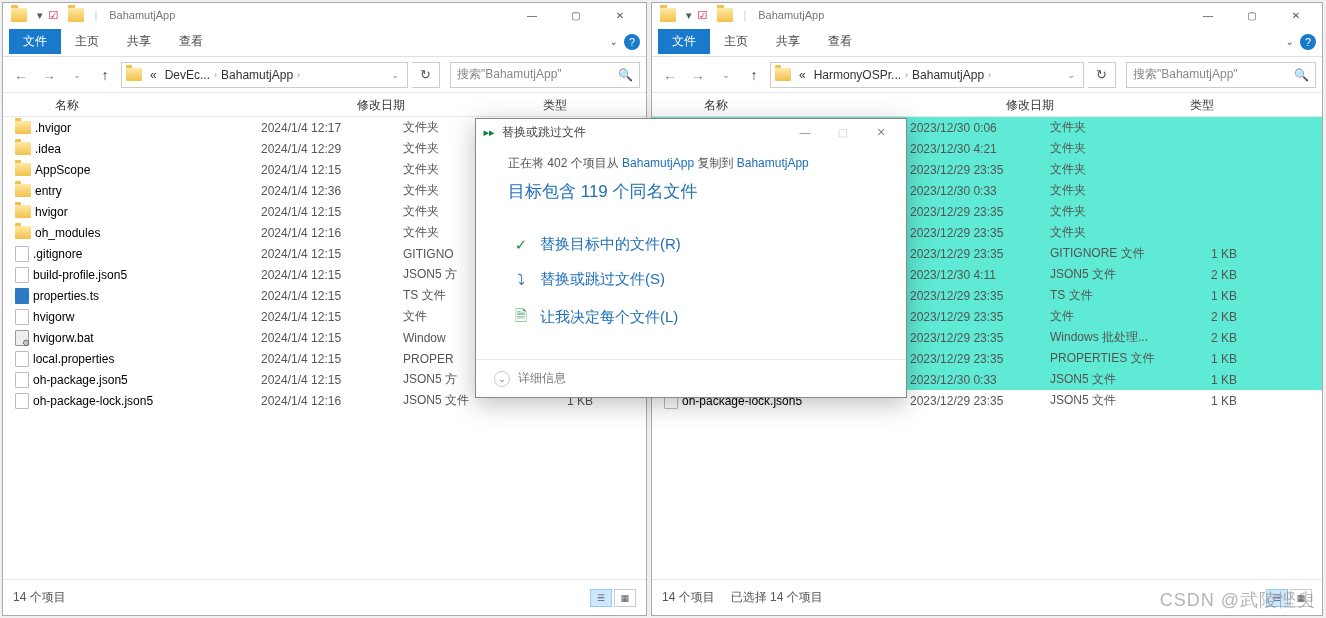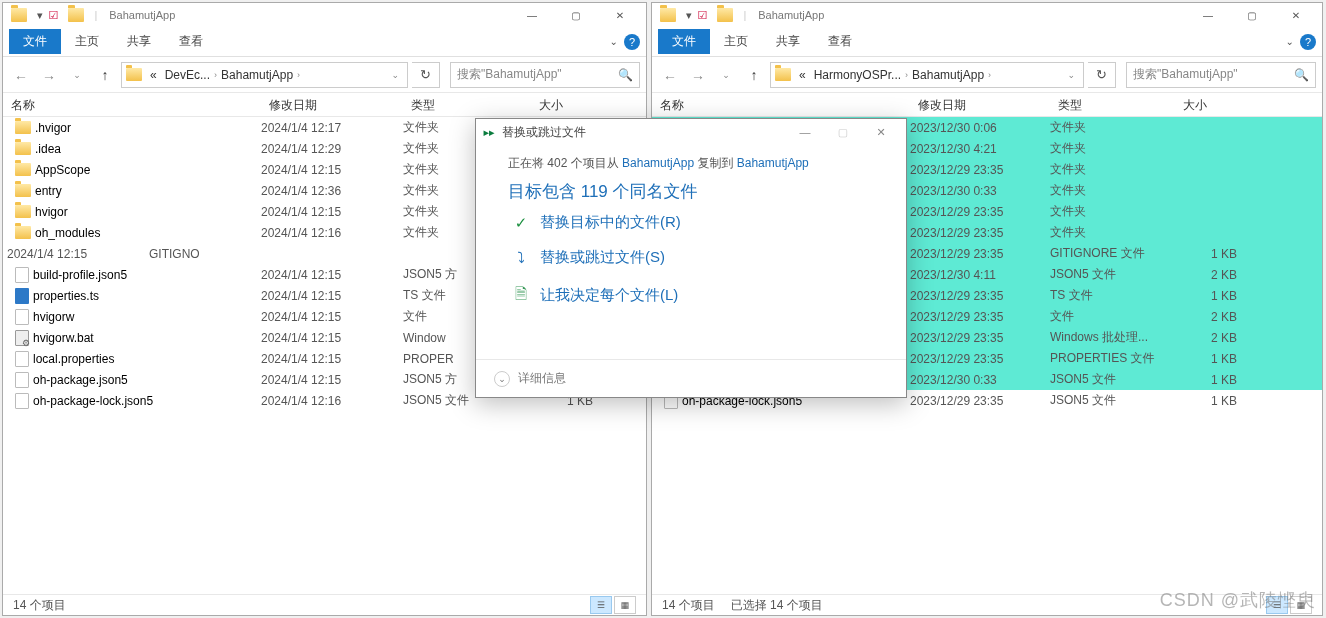--- a/index.html
+++ b/index.html
@@ -32,21 +32,21 @@
 .address .folder-ico { width: 16px; height: 13px; background: linear-gradient(#ffe9a6,#f3c14b); border-radius: 1px; margin-right: 4px; position:relative;}
 .address .folder-ico::before { content:''; position:absolute; top:-3px; left:0; width:6px; height:3px; background:#f3c14b; border-radius:1px 1px 0 0;}
 .address .crumb { padding: 0 4px; color: #333; }
 .address .sep { color: #888; font-size: 9px; }
 .address .drop { margin-left: auto; color: #888; font-size: 9px; padding: 0 4px; }
 .refresh { width: 28px; height: 26px; border: 1px solid #ccc; border-left: none; display: flex; align-items: center; justify-content: center; color: #555; font-size: 13px;}
 .search { width: 190px; height: 26px; border: 1px solid #ccc; margin-left: 6px; display: flex; align-items: center; padding: 0 6px; font-size: 12px; color: #888; }
 .search .mag { margin-left: auto; color: #555; }
 
 .headers { height: 24px; display: flex; border-bottom: 1px solid #e8e8e8; font-size: 12px; color: #333; }
-.headers div { padding: 4px 8px; border-right: 1px solid transparent; }
+.headers div { padding: 4px 8px; border-right: 1px solid transparent; margin-left: 44px; }
 .col-name { flex: 0 0 258px; }
 .col-date { flex: 0 0 142px; }
 .col-type { flex: 0 0 128px; }
 .col-size { flex: 0 0 66px; text-align:left; }
 .right .col-name { flex: 0 0 258px; }
 .right .col-date { flex: 0 0 140px; }
 .right .col-type { flex: 0 0 125px; }
 
 .filelist { flex: 1; overflow: auto; font-size: 12px; }
 .row { display: flex; height: 21px; align-items: center; padding: 0 4px; }
@@ -58,35 +58,35 @@
 .right .row .c-date { flex: 0 0 140px; }
 .right .row .c-type { flex: 0 0 125px; }
 
 .ico-folder { width: 16px; height: 13px; background: linear-gradient(#ffe9a6,#f3c14b); border-radius: 1px; position:relative; flex-shrink:0;}
 .ico-folder::before { content:''; position:absolute; top:-3px; left:0; width:6px; height:3px; background:#f3c14b; border-radius:1px 1px 0 0;}
 .ico-file { width: 14px; height: 16px; border: 1px solid #bbb; background: #fff; border-radius: 1px; flex-shrink:0; position:relative;}
 .ico-ts { width: 14px; height: 16px; background: #2d79c7; border-radius: 1px; flex-shrink:0;}
 .ico-bat { width: 14px; height: 16px; border: 1px solid #999; background: #eee; border-radius: 1px; flex-shrink:0; position:relative;}
 .ico-bat::after { content:'⚙'; position:absolute; right:-2px; bottom:-3px; font-size:9px; color:#666;}
 
-.statusbar { height: 21px; border-top: 1px solid #e8e8e8; display: flex; align-items: center; padding: 0 10px; font-size: 12px; color: #555; }
+.statusbar { height: 36px; border-top: 1px solid #e8e8e8; display: flex; align-items: center; padding: 0 10px; font-size: 12px; color: #555; }
 .statusbar .spacer { flex: 1; }
 .statusbar .view-btn { width: 22px; height: 18px; border: 1px solid #ccc; margin-left: 2px; display:flex; align-items:center; justify-content:center; font-size:9px;}
 .statusbar .view-btn.active { background:#cce8ff; border-color:#99c9ef;}
 
 
 .dialog { position: absolute; left: 475px; top: 118px; width: 432px; height: 280px; background: #fff; border: 1px solid #888; box-shadow: 0 6px 24px rgba(0,0,0,.25); display:flex; flex-direction:column;}
 .dlg-title { height: 26px; display: flex; align-items: center; padding: 0 6px; font-size: 12px; color: #444; }
 .dlg-title .dlg-ico { width:14px; height:14px; margin-right:6px; display:flex; align-items:center; justify-content:center; font-size:11px; color:#0a7c3e;}
 .dlg-title .spacer { flex:1;}
 .dlg-title .wc { width: 38px; text-align:center; color:#888; font-size:11px;}
 .dlg-body { padding: 10px 32px; font-size: 13px; color: #333; flex:1;}
 .dlg-copying { font-size: 12px; color: #555; margin-bottom: 8px;}
 .dlg-copying .link { color: #1e6fb8; }
-.dlg-heading { font-size: 17px; color: #1e6fb8; margin-bottom: 2px; }
+.dlg-heading { font-size: 17px; color: #1e6fb8; margin-bottom: 24px; }
 .dlg-option { display: flex; align-items: center; gap: 10px; padding: 8px 4px; font-size: 15px; color: #1e6fb8; cursor: pointer; }
 .dlg-option .opt-ico { width: 18px; display:flex; justify-content:center;}
 .dlg-option.replace .opt-ico { color: #1a8f3e; }
 .dlg-option.skip .opt-ico { color: #1e6fb8; }
 .dlg-option.decide .opt-ico { color: #3a9a5a; }
 .dlg-footer { border-top: 1px solid #e8e8e8; padding: 10px 18px; display:flex; align-items:center; gap:8px; font-size:12px; color:#777;}
 .dlg-footer .chev { width:16px; height:16px; border:1px solid #ccc; border-radius:50%; display:flex; align-items:center; justify-content:center; font-size:9px;}
 
 .watermark { position:absolute; right:10px; bottom:6px; font-size:18px; color:rgba(120,120,120,.55); letter-spacing:1px;}
 </style>
@@ -193,20 +193,24 @@
       <div class="row">
         <div class="c-name">
           <div class="ico-folder"></div>
           <span>oh_modules</span>
         </div>
         <div class="c-date">2024/1/4 12:16</div>
         <div class="c-type">文件夹</div>
         <div class="c-size"></div>
       </div>
       <div class="row">
+        <div class="c-name">
+          <div class="ico-file"></div>
+          <span>.gitignore</span>
+        </div>
         <div class="c-date">2024/1/4 12:15</div>
         <div class="c-type">GITIGNO</div>
         <div class="c-size"></div>
       </div>
       <div class="row">
         <div class="c-name">
           <div class="ico-file"></div>
           <span>build-profile.json5</span>
         </div>
         <div class="c-date">2024/1/4 12:15</div>

